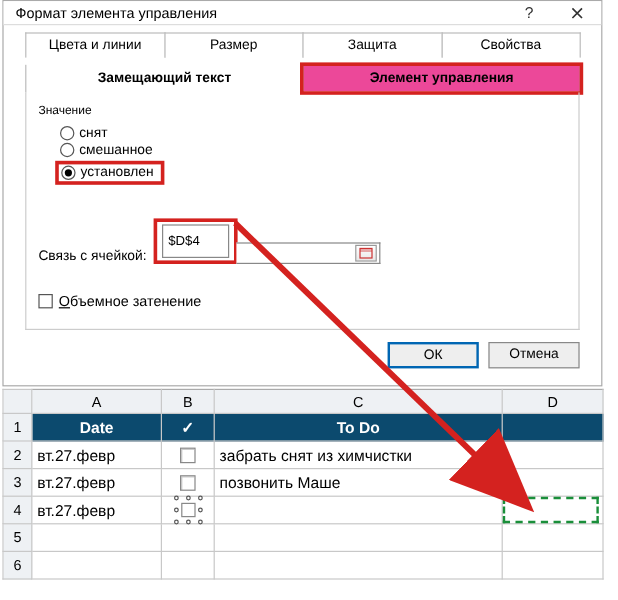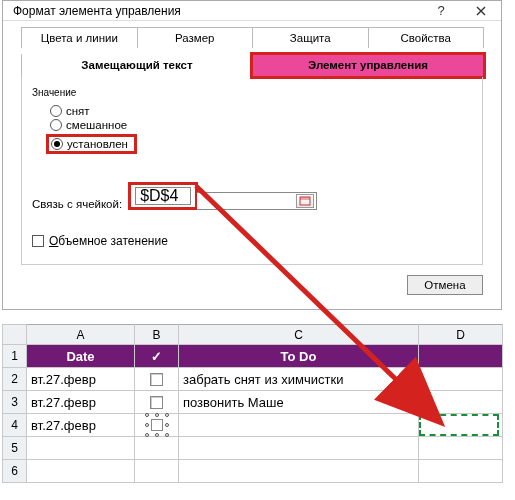--- a/index.html
+++ b/index.html
@@ -99,24 +99,24 @@
   .link-row .lbl { font-size: 11.5px; }
   .link-input-wrap {
     border: 3px solid #d4221f;
     padding: 2px 4px;
     margin-left: 6px;
     display: inline-flex;
     align-items: center;
   }
   .link-input {
     border: 1px solid #888;
-    font-size: 16px;
+    font-size: 11px;
     padding: 2px 4px;
     width: 56px;
-    height: 18px;
+    height: 28px;
   }
   .link-input-ext {
     border: 1px solid #888;
     border-left: none;
     height: 18px;
     width: 120px;
     background: #fff;
     margin-left: -1px;
     display: inline-flex;
     align-items: center;
@@ -179,21 +179,21 @@
   }
   .sheet th.rowh {
     background: #eef1f4;
     font-weight: normal;
     text-align: center;
     border: 1px solid #c8c8c8;
     width: 24px;
     font-size: 12px;
   }
   .sheet .hdr-cell {
-    background: #701a75;
+    background: #0c4a6e;
     color: #fff;
     font-weight: bold;
     text-align: center;
   }
   .sheet td { padding: 0 4px; }
   .chkbox-cell {
     display: flex; align-items: center; justify-content: center;
     height: 100%;
   }
   .win-checkbox {
@@ -292,20 +292,21 @@
       </span>
     </div>
 
     <div class="chk-row">
       <span class="chk"></span>
       <span><u>О</u>бъемное затенение</span>
     </div>
   </div>
 
   <div class="button-row">
+    <div class="btn primary">ОК</div>
     <div class="btn">Отмена</div>
   </div>
 </div>
 
 <div class="sheet">
   <table>
     <colgroup>
       <col style="width:24px">
         <col style="width:108px">
         <col style="width:44px">

